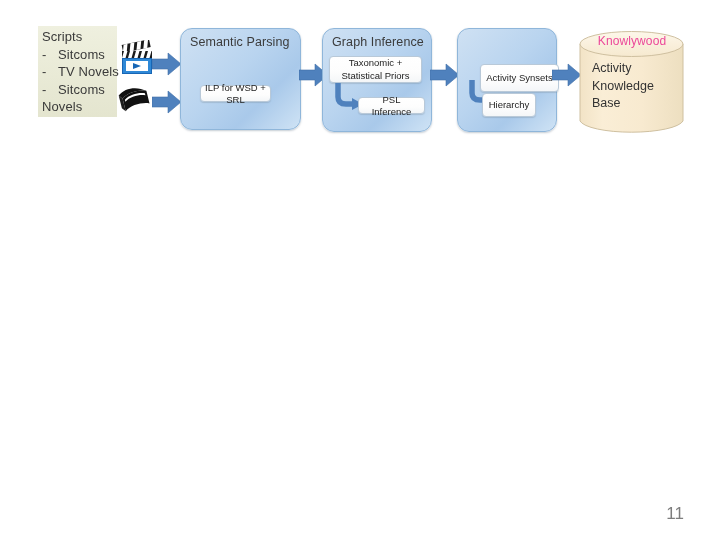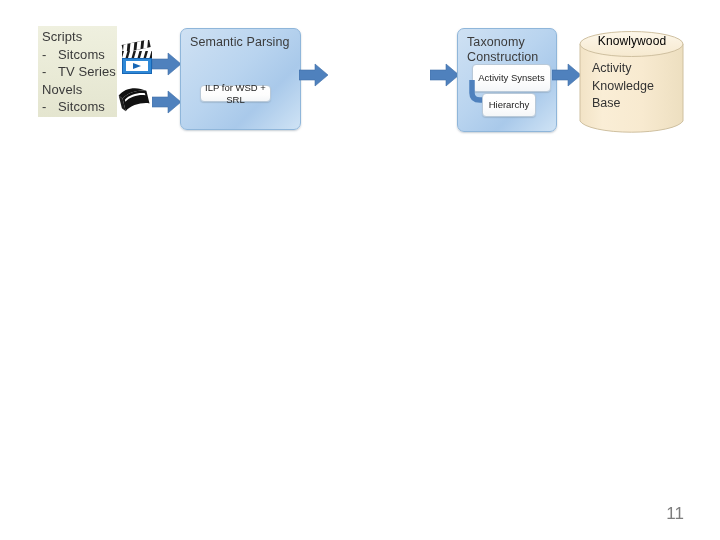--- a/index.html
+++ b/index.html
@@ -62,21 +62,21 @@
 
   
   .arrow {
     position: absolute;
     width: 30px; height: 24px;
   }
 
   
   .stage {
     position: absolute;
-    border-radius: 7px;
+    border-radius: 12px;
     border: 1px solid #8fb6da;
     background: linear-gradient(135deg, #cfe1f3 0%, #b9d4ef 45%, #a9c9ea 70%, #cfe3f5 100%);
     box-shadow: 0 1px 2px rgba(90,110,130,.35);
   }
   .stage-title {
     position: absolute;
     left: 9px; top: 6px;
     font-size: 12.5px;
     line-height: 15px;
     color: #3b3b3b;
@@ -114,21 +114,21 @@
     position: absolute;
     left: 579px; top: 31px;
     width: 105px; height: 103px;
   }
   .cyl-label {
     position: absolute;
     left: 588px; top: 34px;
     width: 88px;
     text-align: center;
     font-size: 12px;
-    color: #000000;
+    color: #ec4899;
     letter-spacing: .1px;
   }
   .cyl-text {
     position: absolute;
     left: 592px; top: 60px;
     width: 84px;
     font-size: 12.5px;
     line-height: 17.5px;
     color: #333333;
     white-space: pre-line;
@@ -148,26 +148,26 @@
 <div class="canvas">
 
   <div class="source-panel"></div>
 
   <div class="source-list">
     <div class="src-line">Scripts</div>
     <div class="src-line bullet">
       <span class="dash">-</span><span>Sitcoms</span>
     </div>
     <div class="src-line bullet">
-      <span class="dash">-</span><span>TV Series</span>
-    </div>
-    <div class="src-line">Novels</div>
+      <span class="dash">-</span><span>TV Novels</span>
+    </div>
     <div class="src-line bullet">
       <span class="dash">-</span><span>Sitcoms</span>
     </div>
+    <div class="src-line">Novels</div>
   </div>
 
   <div class="icon-clapper">
     <svg viewBox="0 0 34 36" width="34" height="36">
       <g transform="rotate(-12 17 10)">
         <rect x="3" y="2" width="28" height="8" fill="#1b1b1b"></rect>
         <g fill="#ffffff">
           <polygon points="5,2 9,2 6.5,10 2.5,10"></polygon>
           <polygon points="12,2 16,2 13.5,10 9.5,10"></polygon>
           <polygon points="19,2 23,2 20.5,10 16.5,10"></polygon>
@@ -216,32 +216,45 @@
     <div class="stage-title">Semantic Parsing</div>
     <div class="subbox" style="left:19px; top:56px; width:71px; height:17px;">ILP for WSD + SRL</div>
   </div>
 
   <div class="arrow" style="left:299px; top:63px;">
     <svg viewBox="0 0 30 24" width="30" height="24">
       <polygon points="0,7 16,7 16,1 29,12 16,23 16,17 0,17" fill="#4f81bd" stroke="#3f6fa8" stroke-width="0.6"></polygon>
     </svg>
   </div>
 
+  <div class="stage" style="left:322px; top:28px; width:108px; height:102px;">
+    <div class="stage-title">Graph Inference</div>
+
+    <div class="subbox" style="left:6px; top:27px; width:93px; height:27px; line-height:12.5px;">Taxonomic +
+Statistical Priors</div>
+
+    <div class="curve" style="left:9px; top:52px;">
+      <svg viewBox="0 0 34 34" width="34" height="34">
+        <path d="M6 2 L6 16 Q6 23 14 23 L22 23" fill="none" stroke="#4f81bd" stroke-width="5.5" stroke-linecap="butt"></path>
+        <polygon points="20,17 31,23.2 20,29" fill="#4f81bd"></polygon>
+      </svg>
+    </div>
+
+    <div class="subbox" style="left:35px; top:68px; width:67px; height:17px;">PSL Inference</div>
+  </div>
 
   <div class="arrow" style="left:430px; top:63px;">
     <svg viewBox="0 0 30 24" width="30" height="24">
       <polygon points="0,7 16,7 16,1 29,12 16,23 16,17 0,17" fill="#4f81bd" stroke="#3f6fa8" stroke-width="0.6"></polygon>
     </svg>
   </div>
 
   <div class="stage" style="left:457px; top:28px; width:98px; height:102px;">
-    <div class="stage-title">Taxonomy
-Construction</div>
-
-    <div class="subbox" style="left:14px; top:35px; width:79px; height:28px;text-align:center;">Activity Synsets</div>
+
+    <div class="subbox" style="left:22px; top:35px; width:79px; height:28px;text-align:center;">Activity Synsets</div>
 
     <div class="curve" style="left:8px; top:49px;">
       <svg viewBox="0 0 34 34" width="34" height="34">
         <path d="M6 2 L6 15 Q6 22 14 22 L22 22" fill="none" stroke="#4f81bd" stroke-width="5.5" stroke-linecap="butt"></path>
         <polygon points="20,16 31,22.2 20,28" fill="#4f81bd"></polygon>
       </svg>
     </div>
 
     <div class="subbox" style="left:24px; top:64px; width:54px; height:24px;">Hierarchy</div>
   </div>

